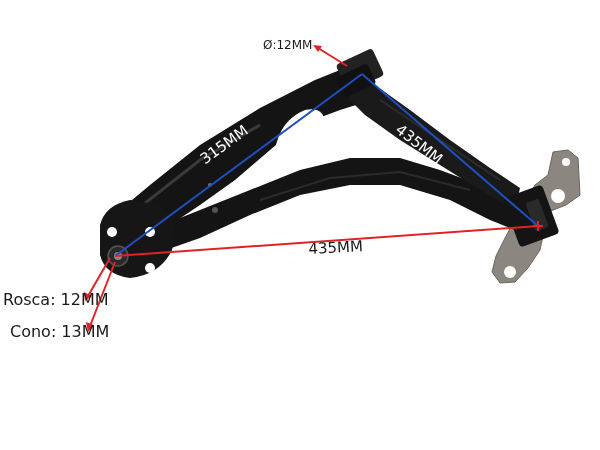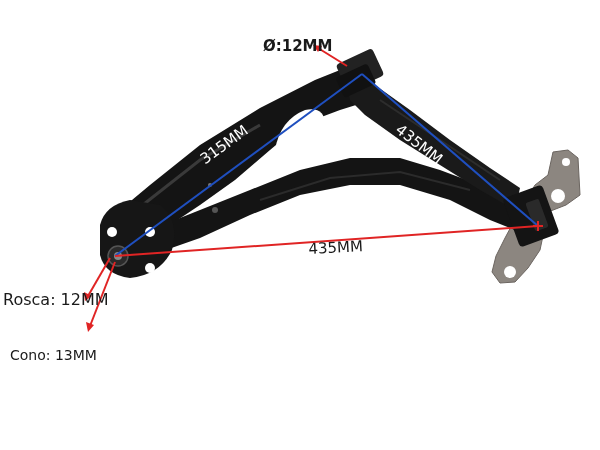--- a/index.html
+++ b/index.html
@@ -6,23 +6,23 @@
     body { width: 600px; height: 450px; overflow: hidden; position: relative; }
     .stage { position: absolute; left: 0; top: 0; width: 600px; height: 450px; }
     svg { position: absolute; left: 0; top: 0; }
     .label {
       position: absolute;
       font-family: "DejaVu Sans", "Liberation Sans", sans-serif;
       color: #1a1a1a;
       white-space: nowrap;
       line-height: 1;
     }
-    .lbl-diam { left: 263px; top: 39px; font-size: 15px; font-weight: bold; }
+    .lbl-diam { left: 263px; top: 39px; font-size: 12px; }
     .lbl-rosca { left: 3px; top: 292px; font-size: 16px; }
-    .lbl-cono { left: 10px; top: 348px; font-size: 14px; }
+    .lbl-cono { left: 10px; top: 324px; font-size: 16px; }
     .lbl-435-bottom { left: 308px; top: 242px; font-size: 15px; transform: rotate(-3deg); transform-origin: left top; }
     .lbl-315 {
       left: 198px; top: 155px; font-size: 15px; color: #ffffff;
       transform: rotate(-36deg); transform-origin: left top;
     }
     .lbl-435-top {
       left: 402px; top: 122px; font-size: 15px; color: #ffffff;
       transform: rotate(38deg); transform-origin: left top;
     }
   </style>

